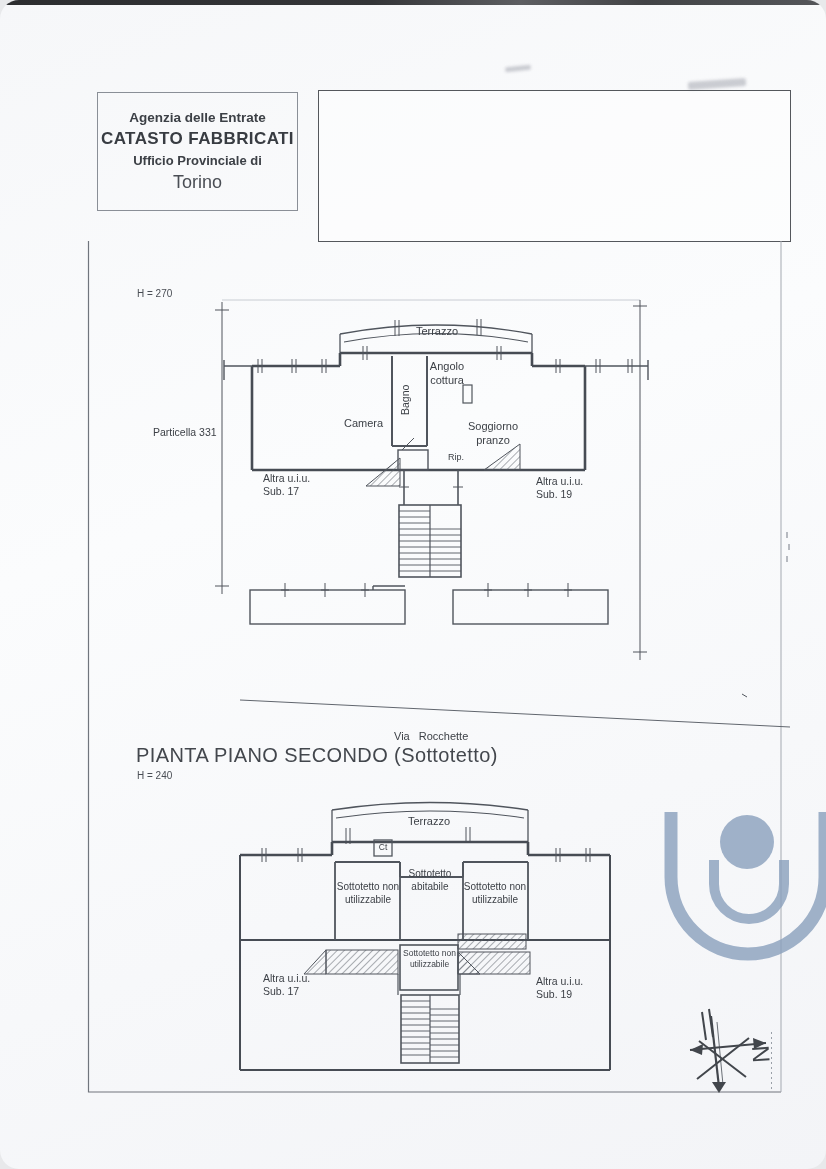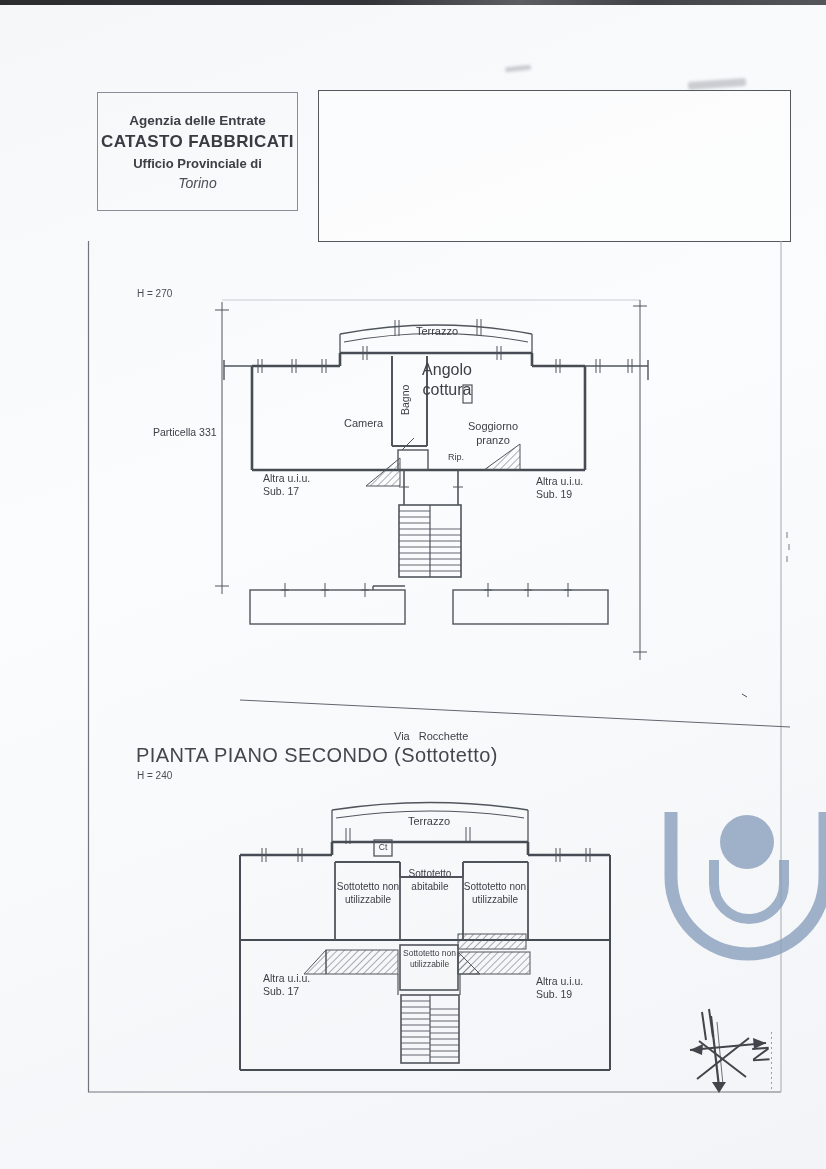--- a/index.html
+++ b/index.html
@@ -1,31 +1,31 @@
 <!DOCTYPE html>
 <html><head>
 <meta charset="utf-8">
 <style>
   html,body{margin:0;padding:0;background:#e8e9eb;}
   #page{
     position:relative;width:826px;height:1169px;overflow:hidden;
     background:linear-gradient(160deg,#f6f7f9 0%,#fbfcfd 40%,#f3f4f7 100%);
-    font-family:"Liberation Sans",sans-serif;color:#3d4147;
+    font-family:"Liberation Sans",sans-serif;color:#3d4147;border-radius:19px;
   }
   .lbl{position:absolute;color:#3d4147;line-height:1.25;white-space:normal;}
   .c{text-align:center;}
   .mono{font-family:"DejaVu Sans Mono",monospace;}
   #topbar{position:absolute;left:0;top:0;width:826px;height:5px;
     background:linear-gradient(90deg,#2c2d2f 0%,#343538 45%,#5d5e61 63%,#424346 78%,#55565a 100%);}
   #header-box{position:absolute;left:97px;top:92px;width:199px;height:117px;
     border:1px solid #8a8f97;display:flex;flex-direction:column;align-items:center;justify-content:center;gap:4px;}
   #header-box .h1{font-size:13.5px;font-weight:bold;color:#3c4046;}
   #header-box .h2{font-size:17px;font-weight:bold;letter-spacing:.4px;color:#383c42;}
   #header-box .h3{font-size:13px;font-weight:bold;color:#3c4046;}
-  #header-box .h4{font-size:14px;color:#4a4e55;font-style:italic;}
+  #header-box .h4{font-size:18px;color:#4a4e55;}
   #meta-box{position:absolute;left:88px;top:208px;width:208px;height:33px;border:1px solid #5d626a;font-size:11px;color:#34373c;}
   #meta-box .row1{height:15px;border-bottom:1px solid #5d626a;padding:1px 0 0 4px;}
   #meta-box .row2{height:15px;display:flex;padding:1px 0 0 4px;}
   #meta-box .scala{margin-left:42px;}
   #right-box{position:absolute;left:318px;top:90px;width:471px;height:150px;border:1.5px solid #54575c;background:rgba(255,255,255,.45);}
   .title{position:absolute;font-size:20px;letter-spacing:.4px;color:#43474d;}
   .hnote{position:absolute;font-size:10px;color:#4a4e55;}
   .bagno-v{writing-mode:vertical-rl;transform:rotate(180deg);}
   .smudge{position:absolute;background:rgba(125,130,142,.38);filter:blur(1.4px);border-radius:2px;}
   svg{position:absolute;left:0;top:0;}
@@ -193,21 +193,21 @@
       <polygon points="766,1043 753,1038 754,1049" fill="#42464c" stroke="none"></polygon>
       <path d="M697 1079 L749 1038 M746 1077 L699 1041" stroke-width="2"></path>
       <polygon points="712,1082 726,1082 719,1093" fill="#42464c" stroke="none"></polygon>
       <text x="752" y="1046" transform="rotate(86 752 1046)" font-size="24" fill="#42464c" stroke="none">N</text>
     </g>
   </svg>
 
   <div class="hnote" style="left:137px;top:288px;">H = 270</div>
 
   <div class="lbl c" style="left:392px;top:325px;width:90px;font-size:11px;">Terrazzo</div>
-  <div class="lbl c" style="left:421px;top:360px;width:52px;font-size:16px;">Angolo cottura</div>
+  <div class="lbl c" style="left:421px;top:360px;width:52px;font-size:11px;">Angolo cottura</div>
   <div class="lbl c bagno-v" style="left:399px;top:368px;width:16px;height:64px;font-size:10.5px;">Bagno</div>
   <div class="lbl" style="left:344px;top:417px;width:60px;font-size:11px;">Camera</div>
   <div class="lbl c" style="left:460px;top:420px;width:66px;font-size:11px;">Soggiorno pranzo</div>
   <div class="lbl" style="left:401px;top:452px;width:30px;font-size:9px;margin-left:47px;">Rip.</div>
   <div class="lbl" style="left:153px;top:426px;width:92px;font-size:10.5px;">Particella 331</div>
   <div class="lbl" style="left:263px;top:472px;width:62px;font-size:10.5px;">Altra u.i.u. Sub. 17</div>
   <div class="lbl" style="left:536px;top:475px;width:62px;font-size:10.5px;">Altra u.i.u. Sub. 19</div>
   <div class="lbl" style="left:394px;top:730px;width:130px;font-size:11px;word-spacing:6px;">Via Rocchette</div>
 
   <div class="title" style="left:136px;top:744px;">PIANTA PIANO SECONDO (Sottotetto)</div>

